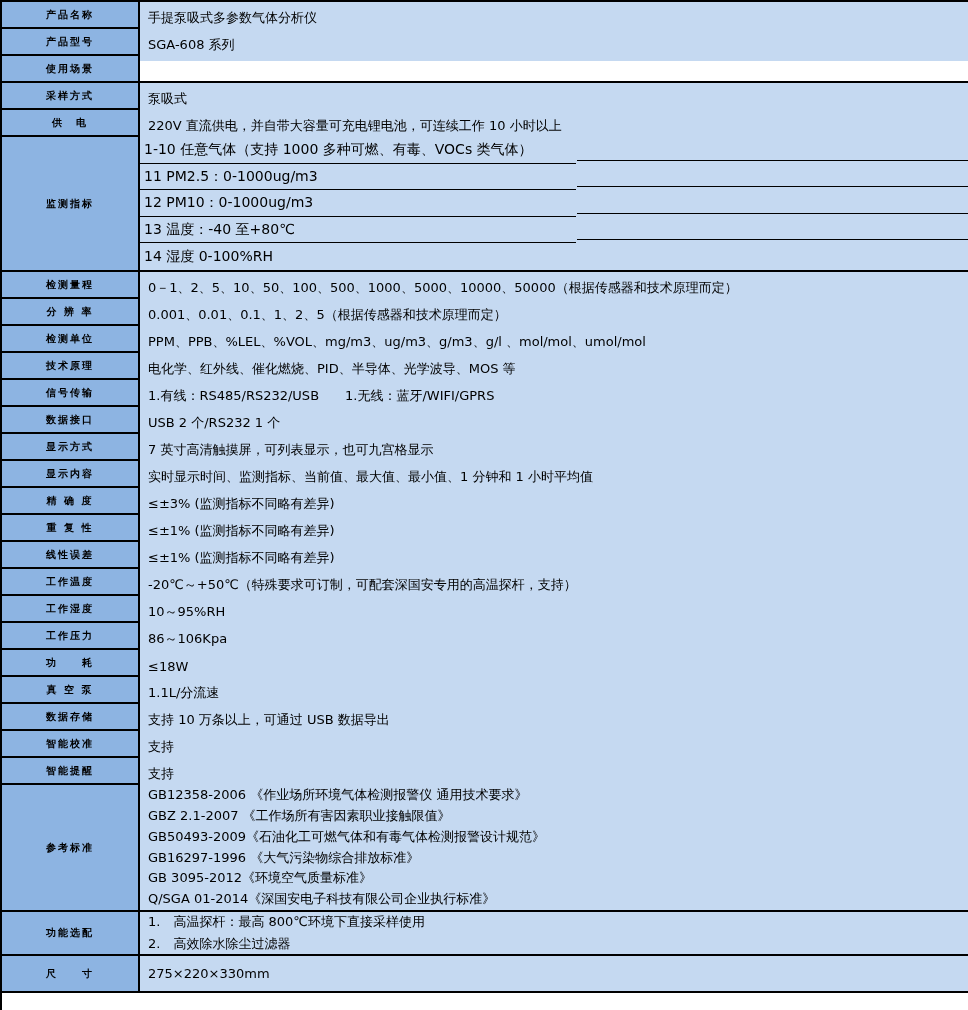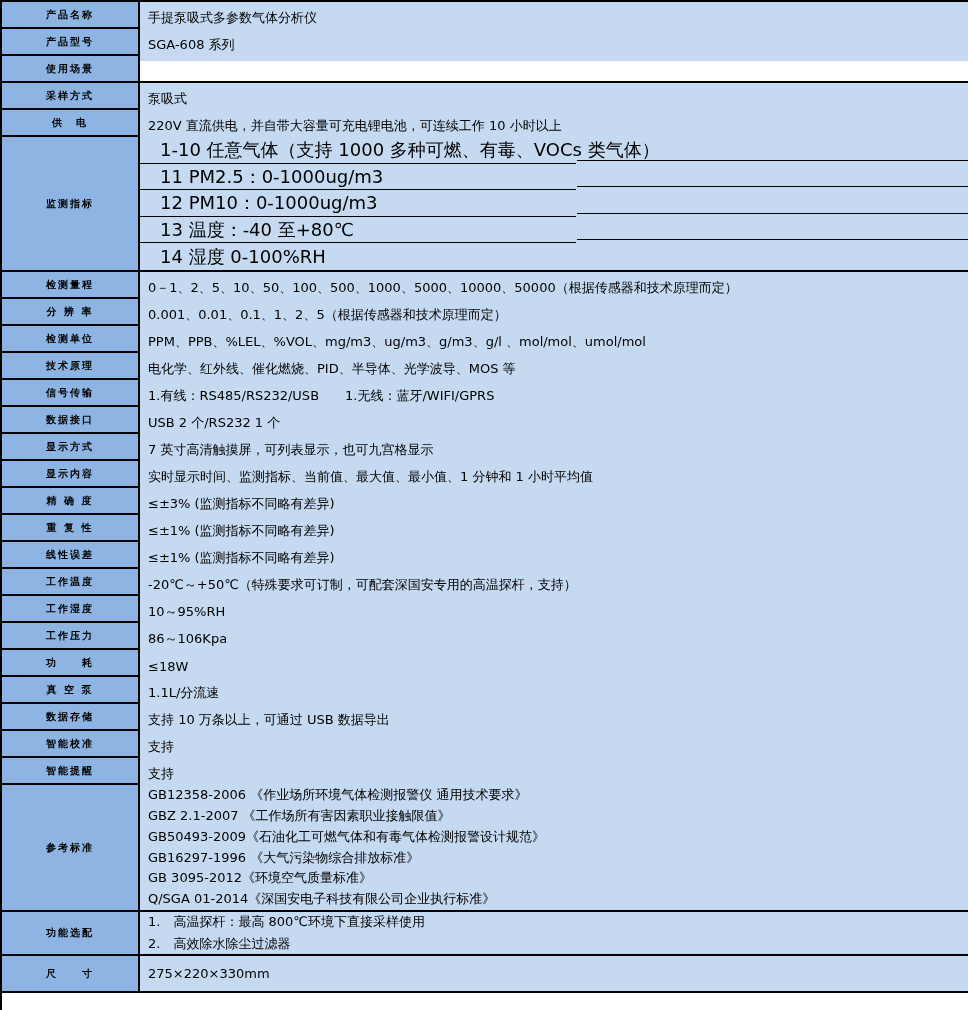--- a/index.html
+++ b/index.html
@@ -51,22 +51,22 @@
   .value-cell.monitor {
     flex-direction:column;
     align-items:stretch;
     padding:0;
   }
   .msub {
     position:relative;
     height:27px;
     display:flex;
     align-items:center;
-    padding:0 20px;
-    font-size:18px;
+    padding:0 4px;
+    font-size:14px;
     white-space:nowrap;
   }
   .mline-l { position:absolute; left:0;     bottom:0; width:436px; height:1px; background:var(--border,#000); }
   .mline-r { position:absolute; left:437px; bottom:3px; right:0;   height:1px; background:var(--border,#000); }
   
   .value-cell.multiline {
     flex-direction:column;
     align-items:stretch;
     justify-content:center;
     white-space:nowrap;

